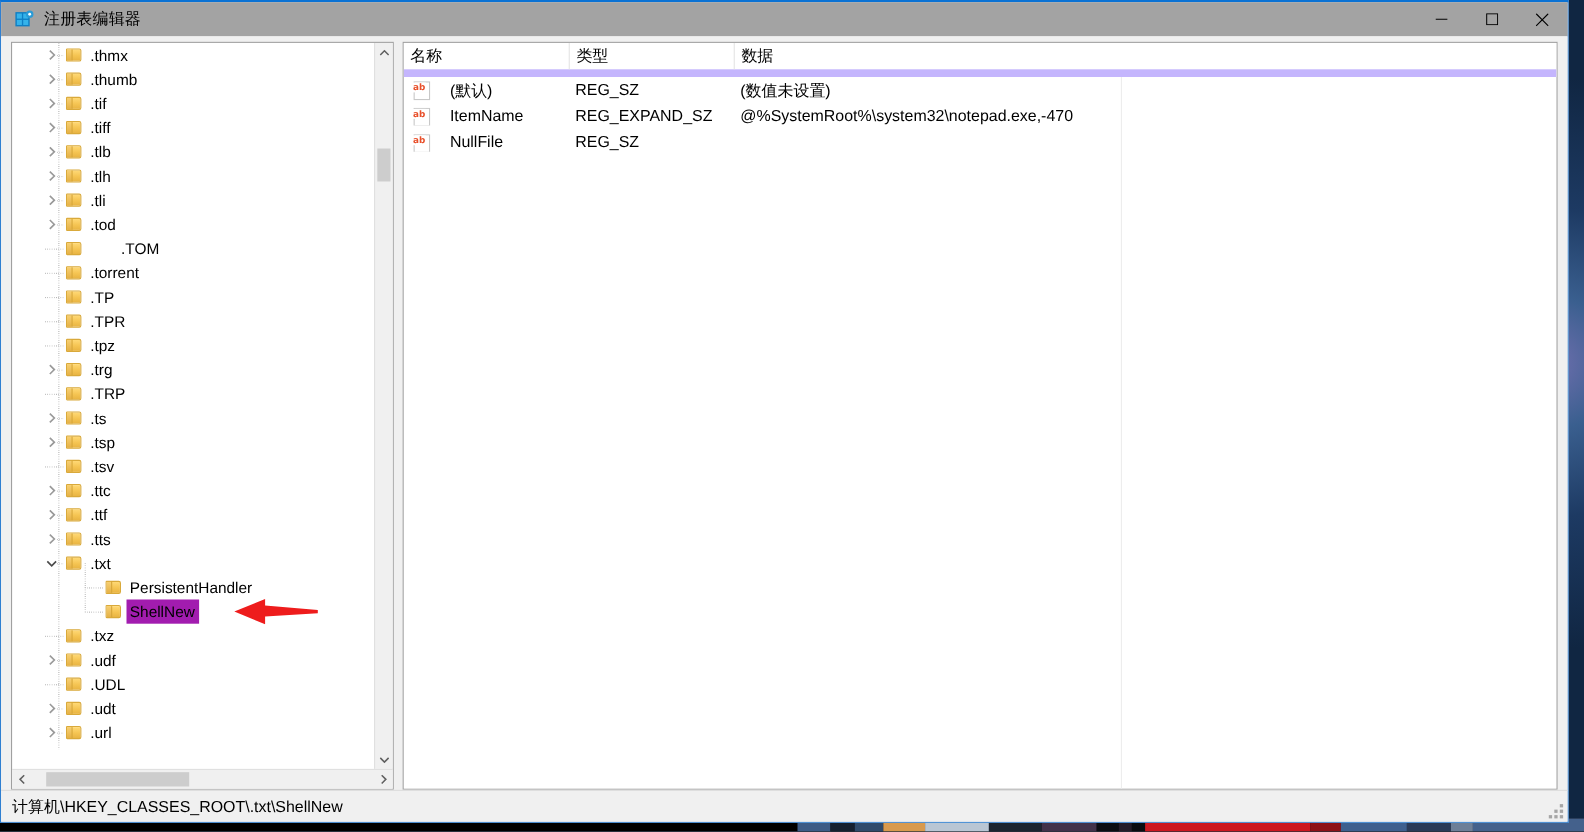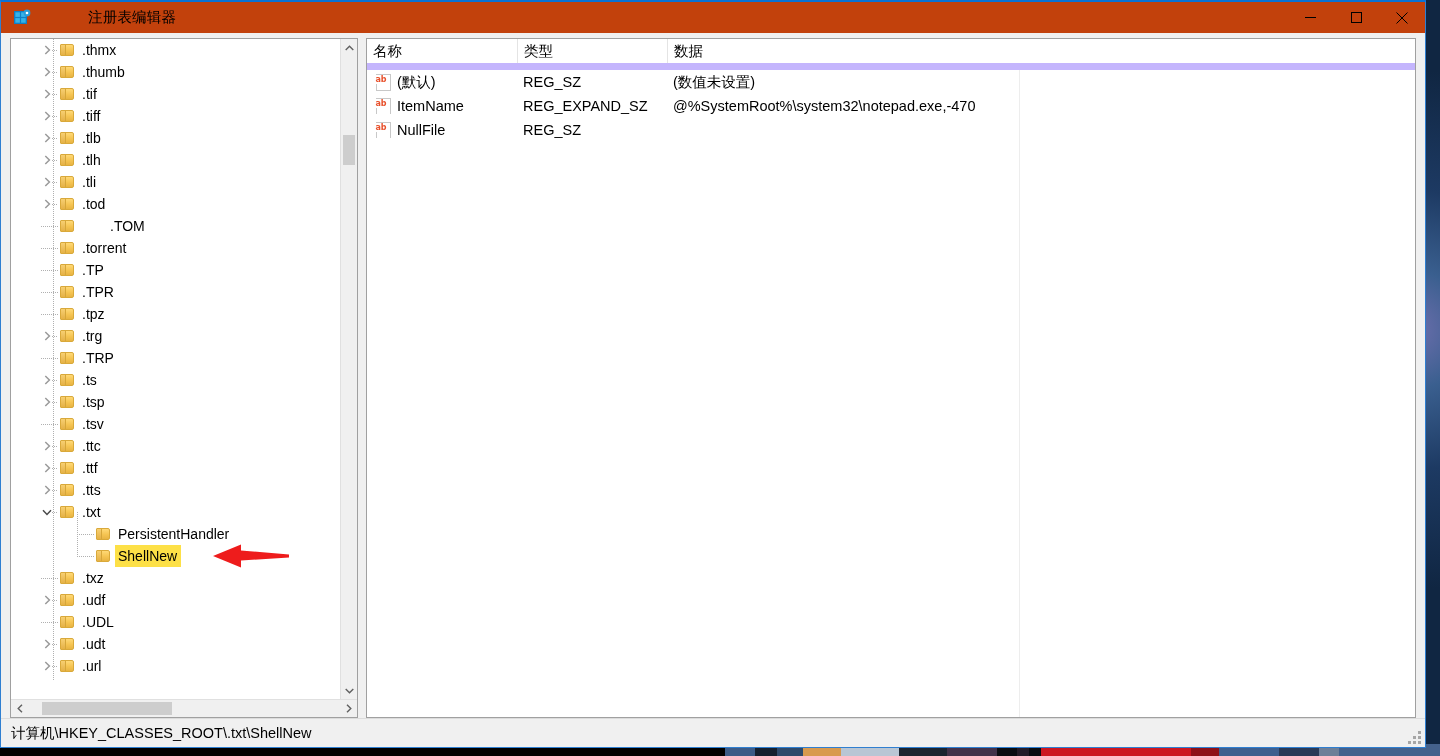--- a/index.html
+++ b/index.html
@@ -30,24 +30,23 @@
     background: #f0f0f0;
     border: 1px solid #2f7fd1;
     border-top: 2px solid #0a72d4;
     box-sizing: border-box;
     display: flex; flex-direction: column;
   }
 
   
   #titlebar {
     height: 31px; flex: none;
-    background: #c2410c;
+    background: #a3a3a3;
     display: flex; align-items: center;
     position: relative;
-    gap: 48px;
   }
   #app-icon { width: 18px; height: 18px; margin-left: 12px; position: relative; flex: none; }
   #title-text {
     margin-left: 9px; font-size: 14.5px; color: #000;
     letter-spacing: .2px; white-space: nowrap;
   }
   .wbtns { position: absolute; right: 0; top: 0; height: 31px; display: flex; }
   .wbtn {
     width: 46px; height: 31px; display: flex; align-items: center; justify-content: center;
     cursor: default;
@@ -77,21 +76,21 @@
     display: flex; flex-direction: column;
   }
   #treeclip { position: relative; flex: 1 1 auto; overflow: hidden; }
   #treeinner { position: absolute; left: 0; top: 0; right: 0; }
 
   .trow {
     height: 22px; position: relative; display: flex; align-items: center;
     white-space: nowrap; font-size: 14px; color: #000;
   }
   .trow .lbl { line-height: 22px; padding: 0 4px 0 3px; }
-  .trow.sel .lbl { background: #fde047; }
+  .trow.sel .lbl { background: #a21caf; }
   .chev {
     position: absolute; width: 16px; height: 22px;
     display: flex; align-items: center; justify-content: center;
   }
   .fol { position: absolute; width: 16px; height: 22px; }
   
   .vline { position: absolute; width: 1px; top: 0; bottom: 0;
     background-image: linear-gradient(to bottom,#b0b0b0 1px, transparent 1px);
     background-size: 1px 2px; }
   .hstub { position: absolute; height: 1px; top: 11px;
@@ -138,21 +137,21 @@
     background: #fff; border-bottom: 7px solid #c4b5fd; }
   #listhead .hc {
     font-size: 14.5px; color: #000; line-height: 24px; padding-left: 6px;
     box-sizing: border-box; position: relative;
   }
   #listhead .hc + .hc { border-left: 1px solid #e4e4e4; }
   #listrows { flex: 1 1 auto; position: relative; }
   .vrow { height: 24px; display: flex; align-items: center; font-size: 14.5px; color: #000; }
   .vcell { box-sizing: border-box; padding-left: 6px; white-space: nowrap; overflow: hidden; }
   .vcell.name { display: flex; align-items: center; padding-left: 8px; }
-  .abicon { width: 15px; height: 16px; position: relative; flex: none; margin-right: 7px; }
+  .abicon { width: 15px; height: 16px; position: relative; flex: none; margin-right: 19px; }
   .abicon .pg {
     position: absolute; left: 1px; top: 0; width: 13px; height: 15px;
     background: #fff; border: 1px solid #c8c8c8;
   }
   .abicon .tag {
     position: absolute; left: 0; top: 1px; width: 12px; height: 9px;
     background: #fff; color: #e8502b; font-size: 8px; font-weight: bold;
     font-family: "DejaVu Sans", sans-serif; line-height: 9px; text-align: center;
   }
   #colsep { position: absolute; top: 0; bottom: 0; width: 1px; background: #ededed; }

